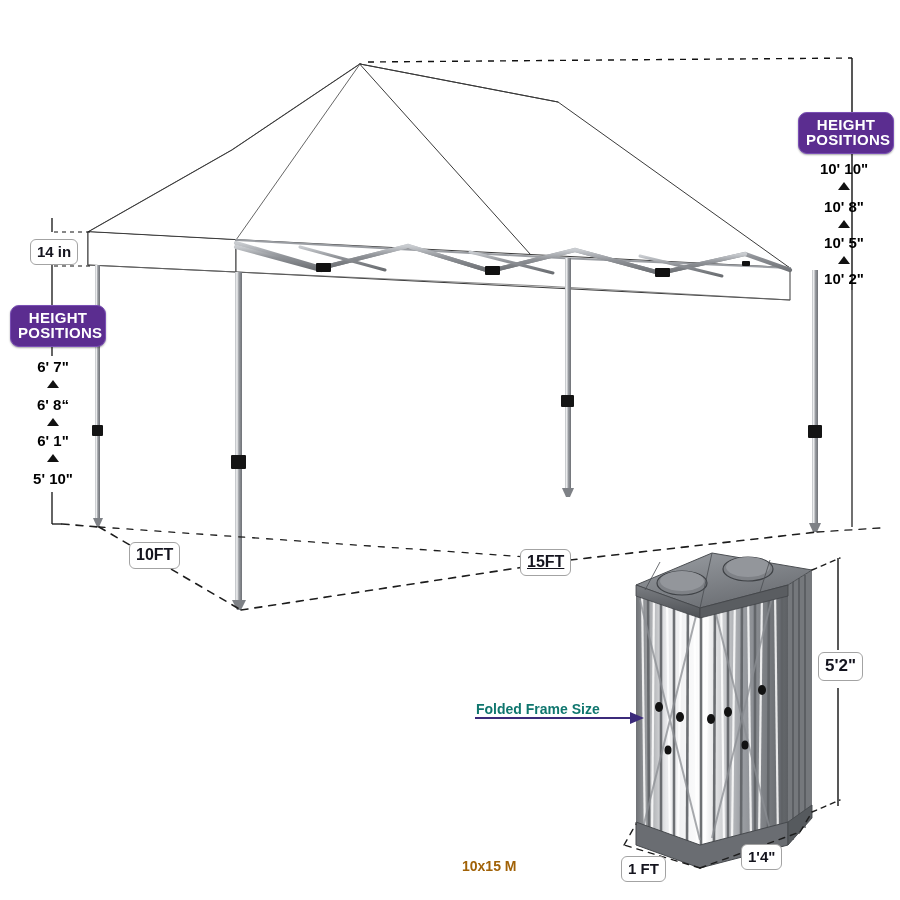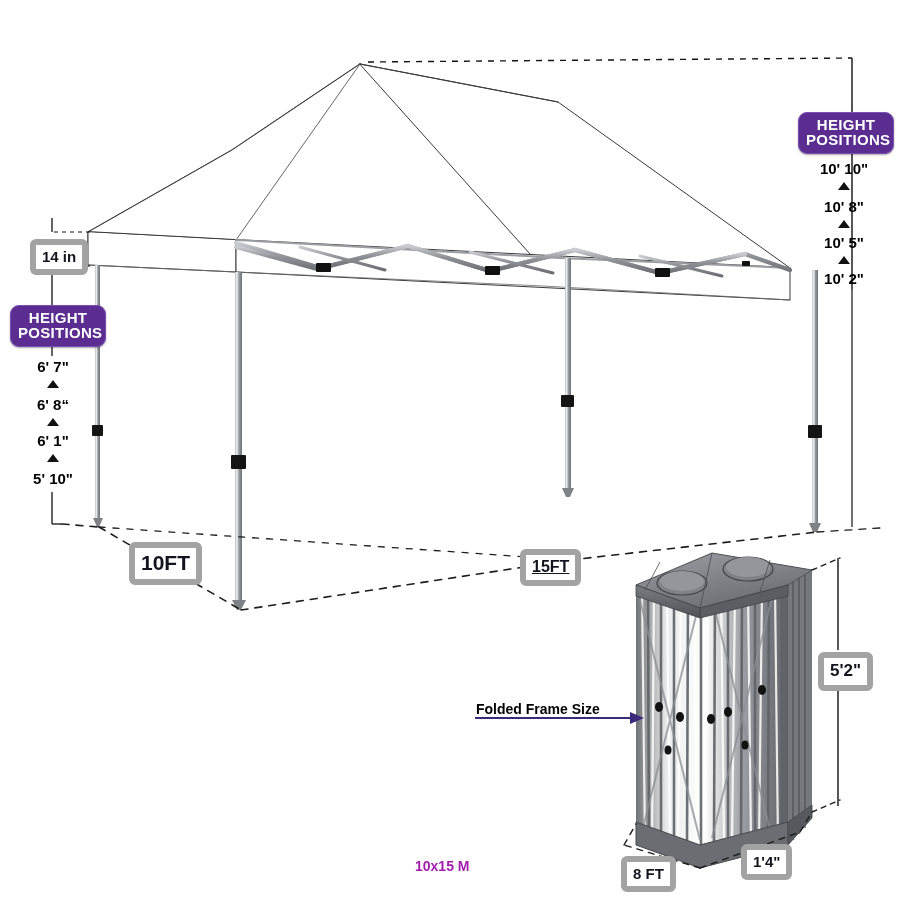--- a/index.html
+++ b/index.html
@@ -39,21 +39,21 @@
     box-shadow: 0 1px 2px rgba(0,0,0,.35);
     padding: 4px 7px 5px 7px;
     z-index: 40;
   }
   .height-badge span { display: block; white-space: nowrap; }
 
   
   .dim-box {
     position: absolute;
     background: #ffffff;
-    border: 6px solid #a3a3a3;
+    border: 1px solid #a3a3a3;
     border-radius: 6px;
     color: #14141e;
     font-weight: bold;
     text-align: center;
     white-space: nowrap;
     padding: 3px 6px 4px 6px;
     z-index: 35;
   }
 
   
@@ -70,31 +70,32 @@
     width: 0; height: 0;
     border-left: 6px solid transparent;
     border-right: 6px solid transparent;
     border-bottom: 8px solid #111111;
     z-index: 30;
   }
 
   
   .annot {
     position: absolute;
-    color: #000000;
+    color: #0f766e;
     font-weight: bold;
     white-space: nowrap;
     z-index: 35;
   }
   .caption {
     position: absolute;
-    color: #a21caf;
+    color: #a16207;
     font-weight: bold;
     white-space: nowrap;
     z-index: 35;
+    margin-left: 47px;
   }
 </style>
 </head>
 <body>
 
 <div id="canvas">
 
   <svg class="layer" viewBox="0 0 900 900">
     <defs>
       <linearGradient id="poleGrad" x1="0" y1="0" x2="1" y2="0">
@@ -350,27 +351,27 @@
   <div class="tick-arrow" style="left:47px; top:380px;"></div>
 
   <div class="tick-label" style="left:16px; top:396px; width:74px; font-size:15px;">6' 8“</div>
   <div class="tick-arrow" style="left:47px; top:418px;"></div>
 
   <div class="tick-label" style="left:16px; top:432px; width:74px; font-size:15px;">6' 1"</div>
   <div class="tick-arrow" style="left:47px; top:454px;"></div>
 
   <div class="tick-label" style="left:16px; top:470px; width:74px; font-size:15px;">5' 10"</div>
 
-  <div class="dim-box" style="left:129px; top:542px; font-size:21px;">10FT</div>
+  <div class="dim-box" style="left:129px; top:542px; font-size:16px;">10FT</div>
 
   <div class="dim-box" style="left:520px; top:549px; font-size:16px;text-decoration:underline;">15FT</div>
 
   <div class="annot" style="left:476px; top:701px; font-size:14px;">Folded Frame Size</div>
 
   <div class="dim-box" style="left:818px; top:652px; font-size:17px;">5'2"</div>
 
-  <div class="dim-box" style="left:621px; top:856px; font-size:15px;">8 FT</div>
+  <div class="dim-box" style="left:621px; top:856px; font-size:15px;">1 FT</div>
 
   <div class="dim-box" style="left:741px; top:844px; font-size:15px;">1'4"</div>
 
   <div class="caption" style="left:415px; top:858px; font-size:14px;">10x15 M</div>
 
 </div>
 
 </body></html>

